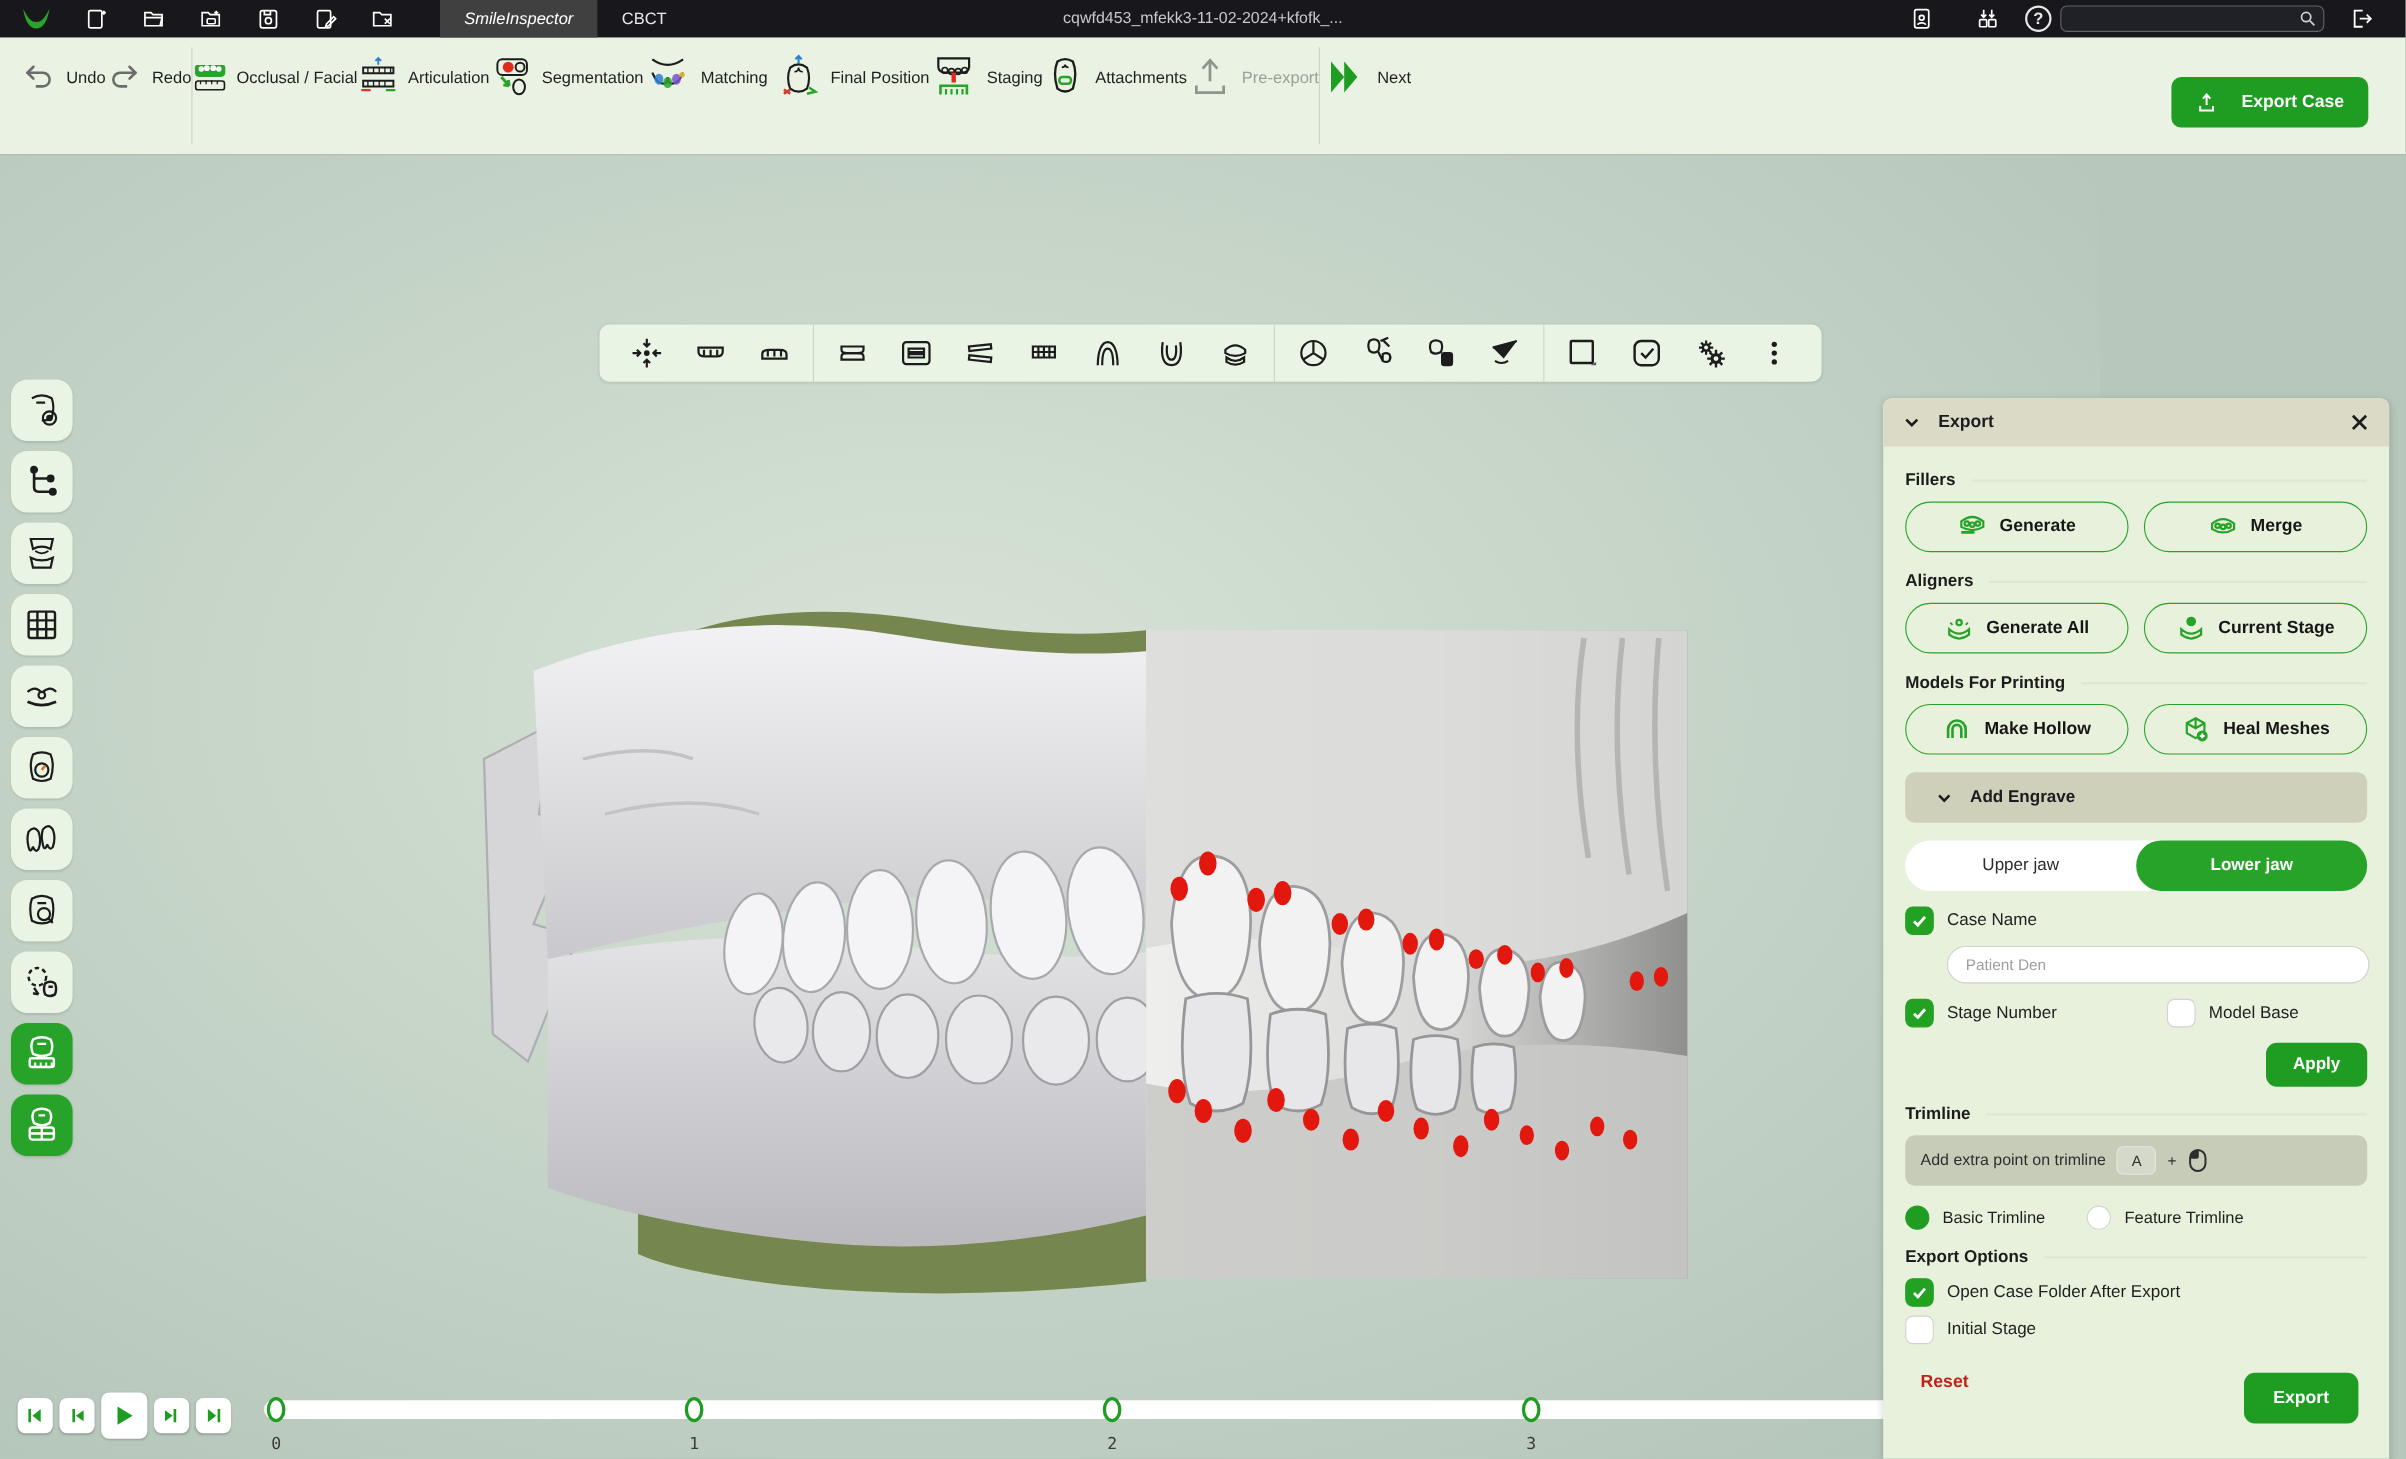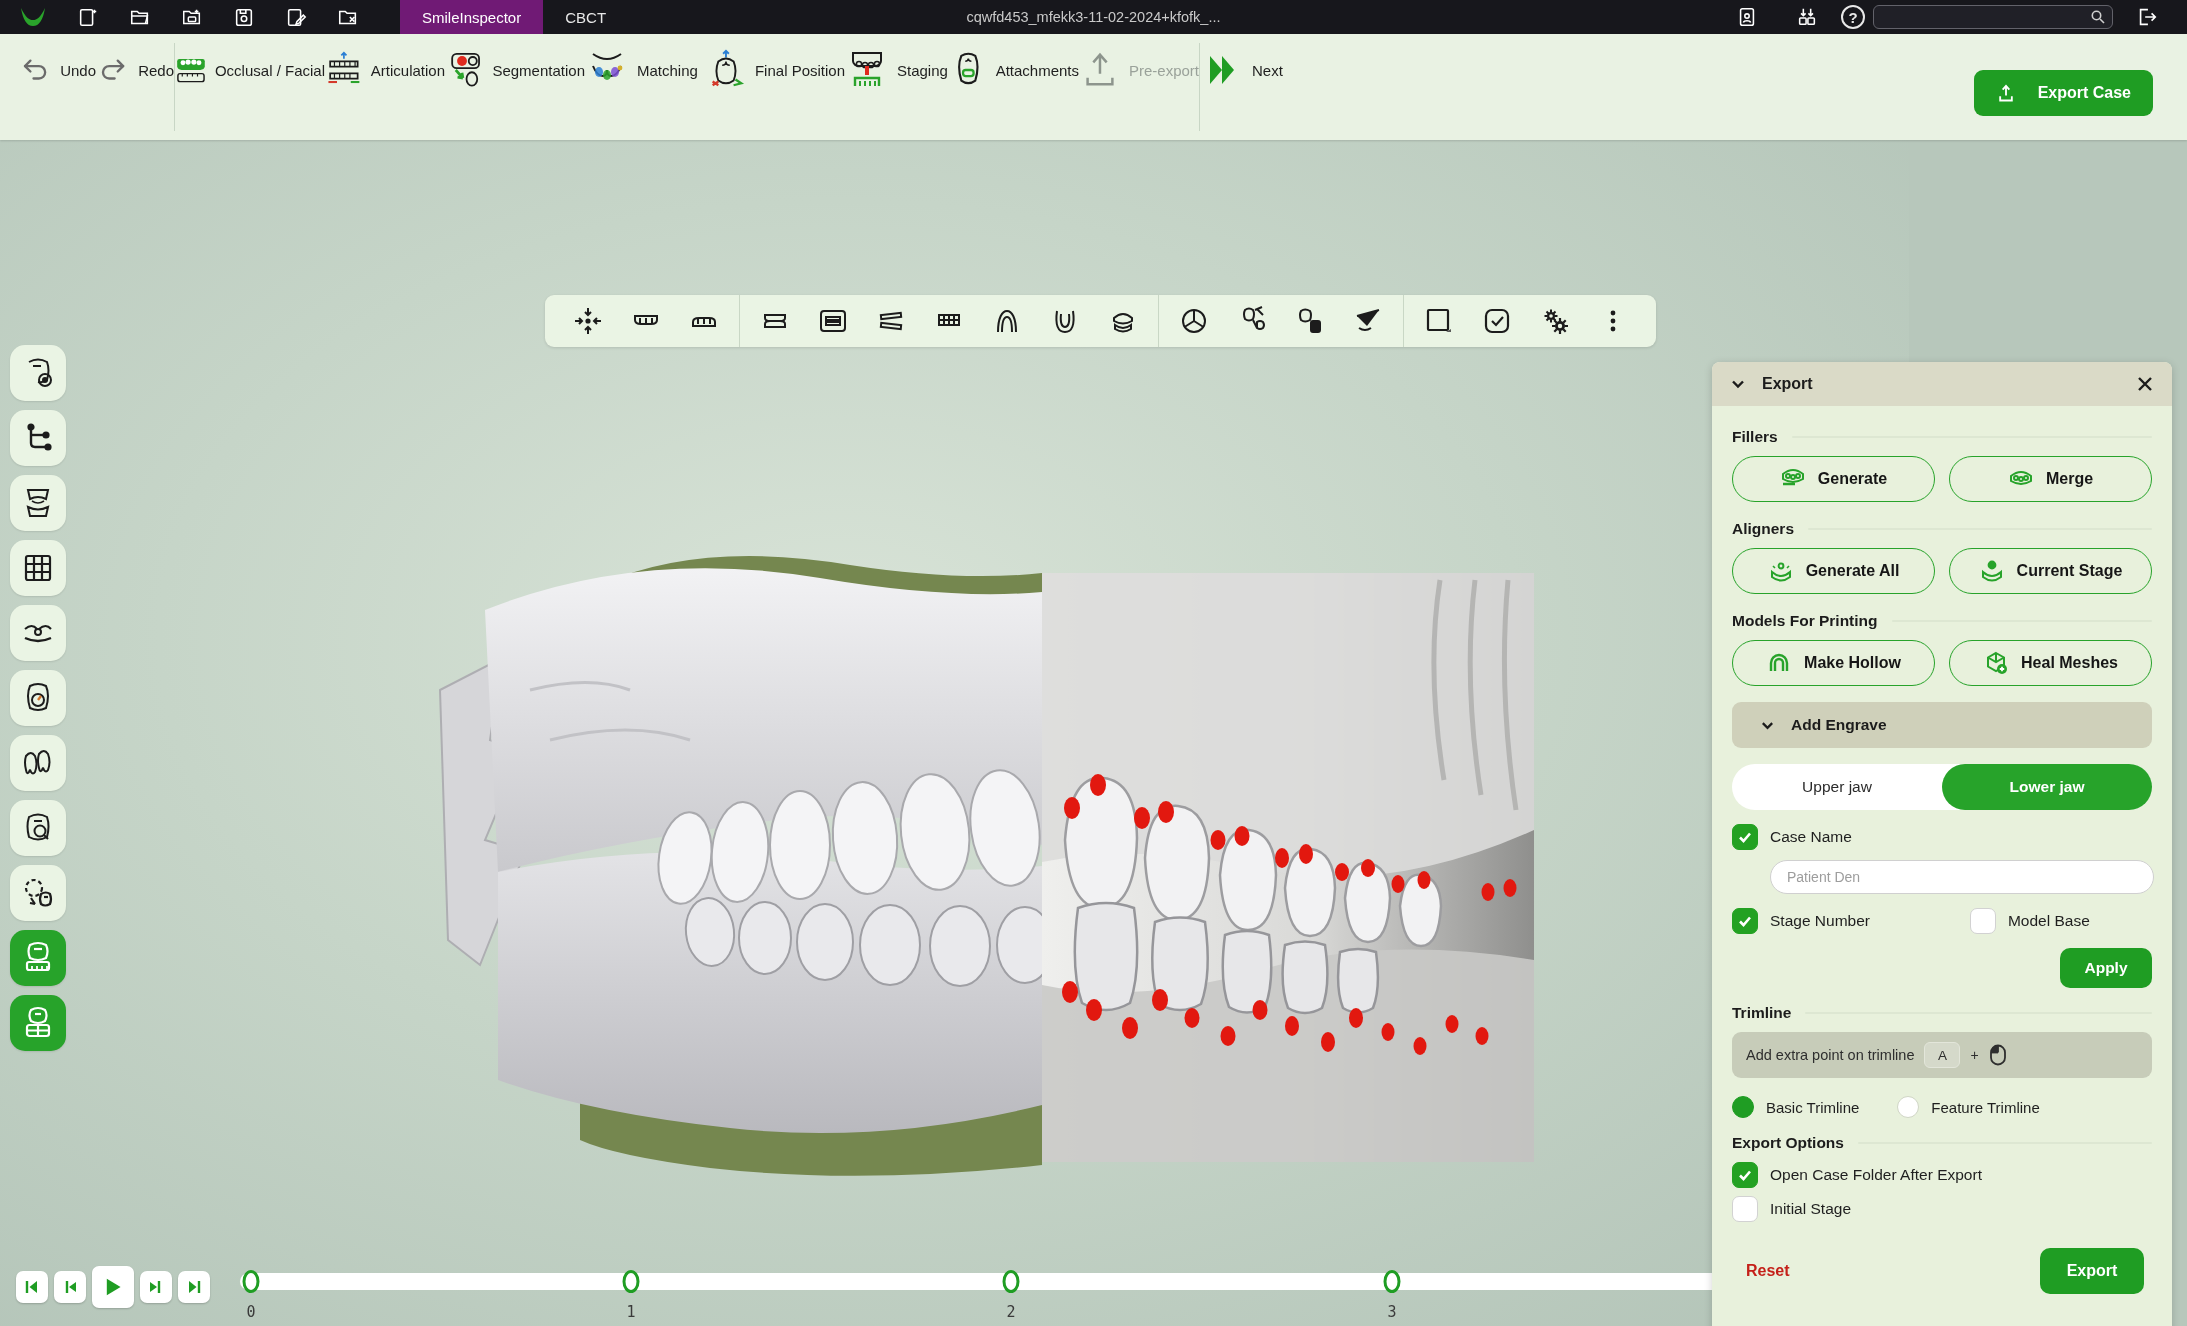--- a/index.html
+++ b/index.html
@@ -8,21 +8,21 @@
   .stage { position:relative; width:2187px; height:1326px; }
 
   
   .topbar { position:absolute; left:0; top:0; width:2187px; height:34px;
             background:#17171c; display:flex; align-items:center; z-index:30; }
   .logo { width:30px; height:22px; margin:0 14px 0 18px; }
   .tb-icon { width:30px; height:26px; margin:0 11px; display:flex; align-items:center; justify-content:center; cursor:pointer; }
   .tb-icon svg { width:24px; height:22px; }
   .tabs { display:flex; height:34px; margin-left:26px; }
   .tab { padding:0 22px; display:flex; align-items:center; color:#e8e8e8; font-size:15px; cursor:pointer; }
-  .tab.active { background:#701a75; color:#fff; }
+  .tab.active { background:#404040; color:#fff;font-style:italic; }
   .win-title { position:absolute; left:50%; transform:translateX(-50%); color:#c9c9c9; font-size:14.5px; white-space:nowrap; }
   .topbar-right { position:absolute; right:14px; display:flex; align-items:center; gap:8px; }
   .search-box { width:240px; height:24px; background:#202027; border:1px solid #62626a; border-radius:6px;
                 display:flex; align-items:center; justify-content:flex-end; padding:0 6px; }
   .search-box input { flex:1; background:transparent; border:none; outline:none; color:#ddd; font-size:13px; }
   .help-badge { width:24px; height:24px; border:2px solid #e8e8e8; border-radius:50%; color:#e8e8e8;
                 font-size:15px; font-weight:bold; display:flex; align-items:center; justify-content:center; }
 
   
   .toolbar { position:absolute; left:0; top:34px; width:2187px; height:106px; background:#e9f2e3;
@@ -92,21 +92,21 @@
   .trim-hint { margin-top:4px; height:46px; background:#c7ccb9; border-radius:9px; display:flex; align-items:center;
                padding:0 14px; gap:10px; }
   .trim-hint .hint-text { font-size:14.5px; color:#2e2e2e; }
   .key-badge { width:36px; height:26px; border:1.5px solid #e3e6da; border-radius:6px; display:flex; align-items:center;
                justify-content:center; font-size:13.5px; color:#2e2e2e; background:rgba(255,255,255,.25); }
   .plus { font-size:14px; color:#2e2e2e; }
   .radio-row { display:flex; align-items:center; gap:12px; margin-top:18px; }
   .radio { width:22px; height:22px; border-radius:50%; background:#fff; border:1.5px solid #d0d6c6; cursor:pointer; flex:none; }
   .radio.selected { background:#1f9d23; border-color:#1f9d23; }
   .radio-label { font-size:15px; color:#1f1f1f; margin-right:26px; }
-  .panel-footer { display:flex; align-items:center; justify-content:space-between; margin-top:26px; padding:0 8px 0 14px; }
+  .panel-footer { display:flex; align-items:flex-start; justify-content:space-between; margin-top:26px; padding:0 8px 0 14px; }
   .reset-btn { color:#c42019; font-size:16px; font-weight:bold; cursor:pointer; }
   .export-btn { width:104px; height:46px; background:#1f9d23; border-radius:10px; color:#fff; font-size:16px;
                 font-weight:bold; display:flex; align-items:center; justify-content:center; cursor:pointer; }
 
   
   .timeline { position:absolute; left:0; bottom:0; width:2187px; height:72px; z-index:20; }
   .play-btns { position:absolute; left:16px; top:12px; display:flex; align-items:center; gap:6px; }
   .p-btn { width:32px; height:32px; background:#fff; border-radius:7px; display:flex; align-items:center;
            justify-content:center; cursor:pointer; box-shadow:0 1px 2px rgba(0,0,0,.2); }
   .p-btn.big { width:42px; height:42px; }

